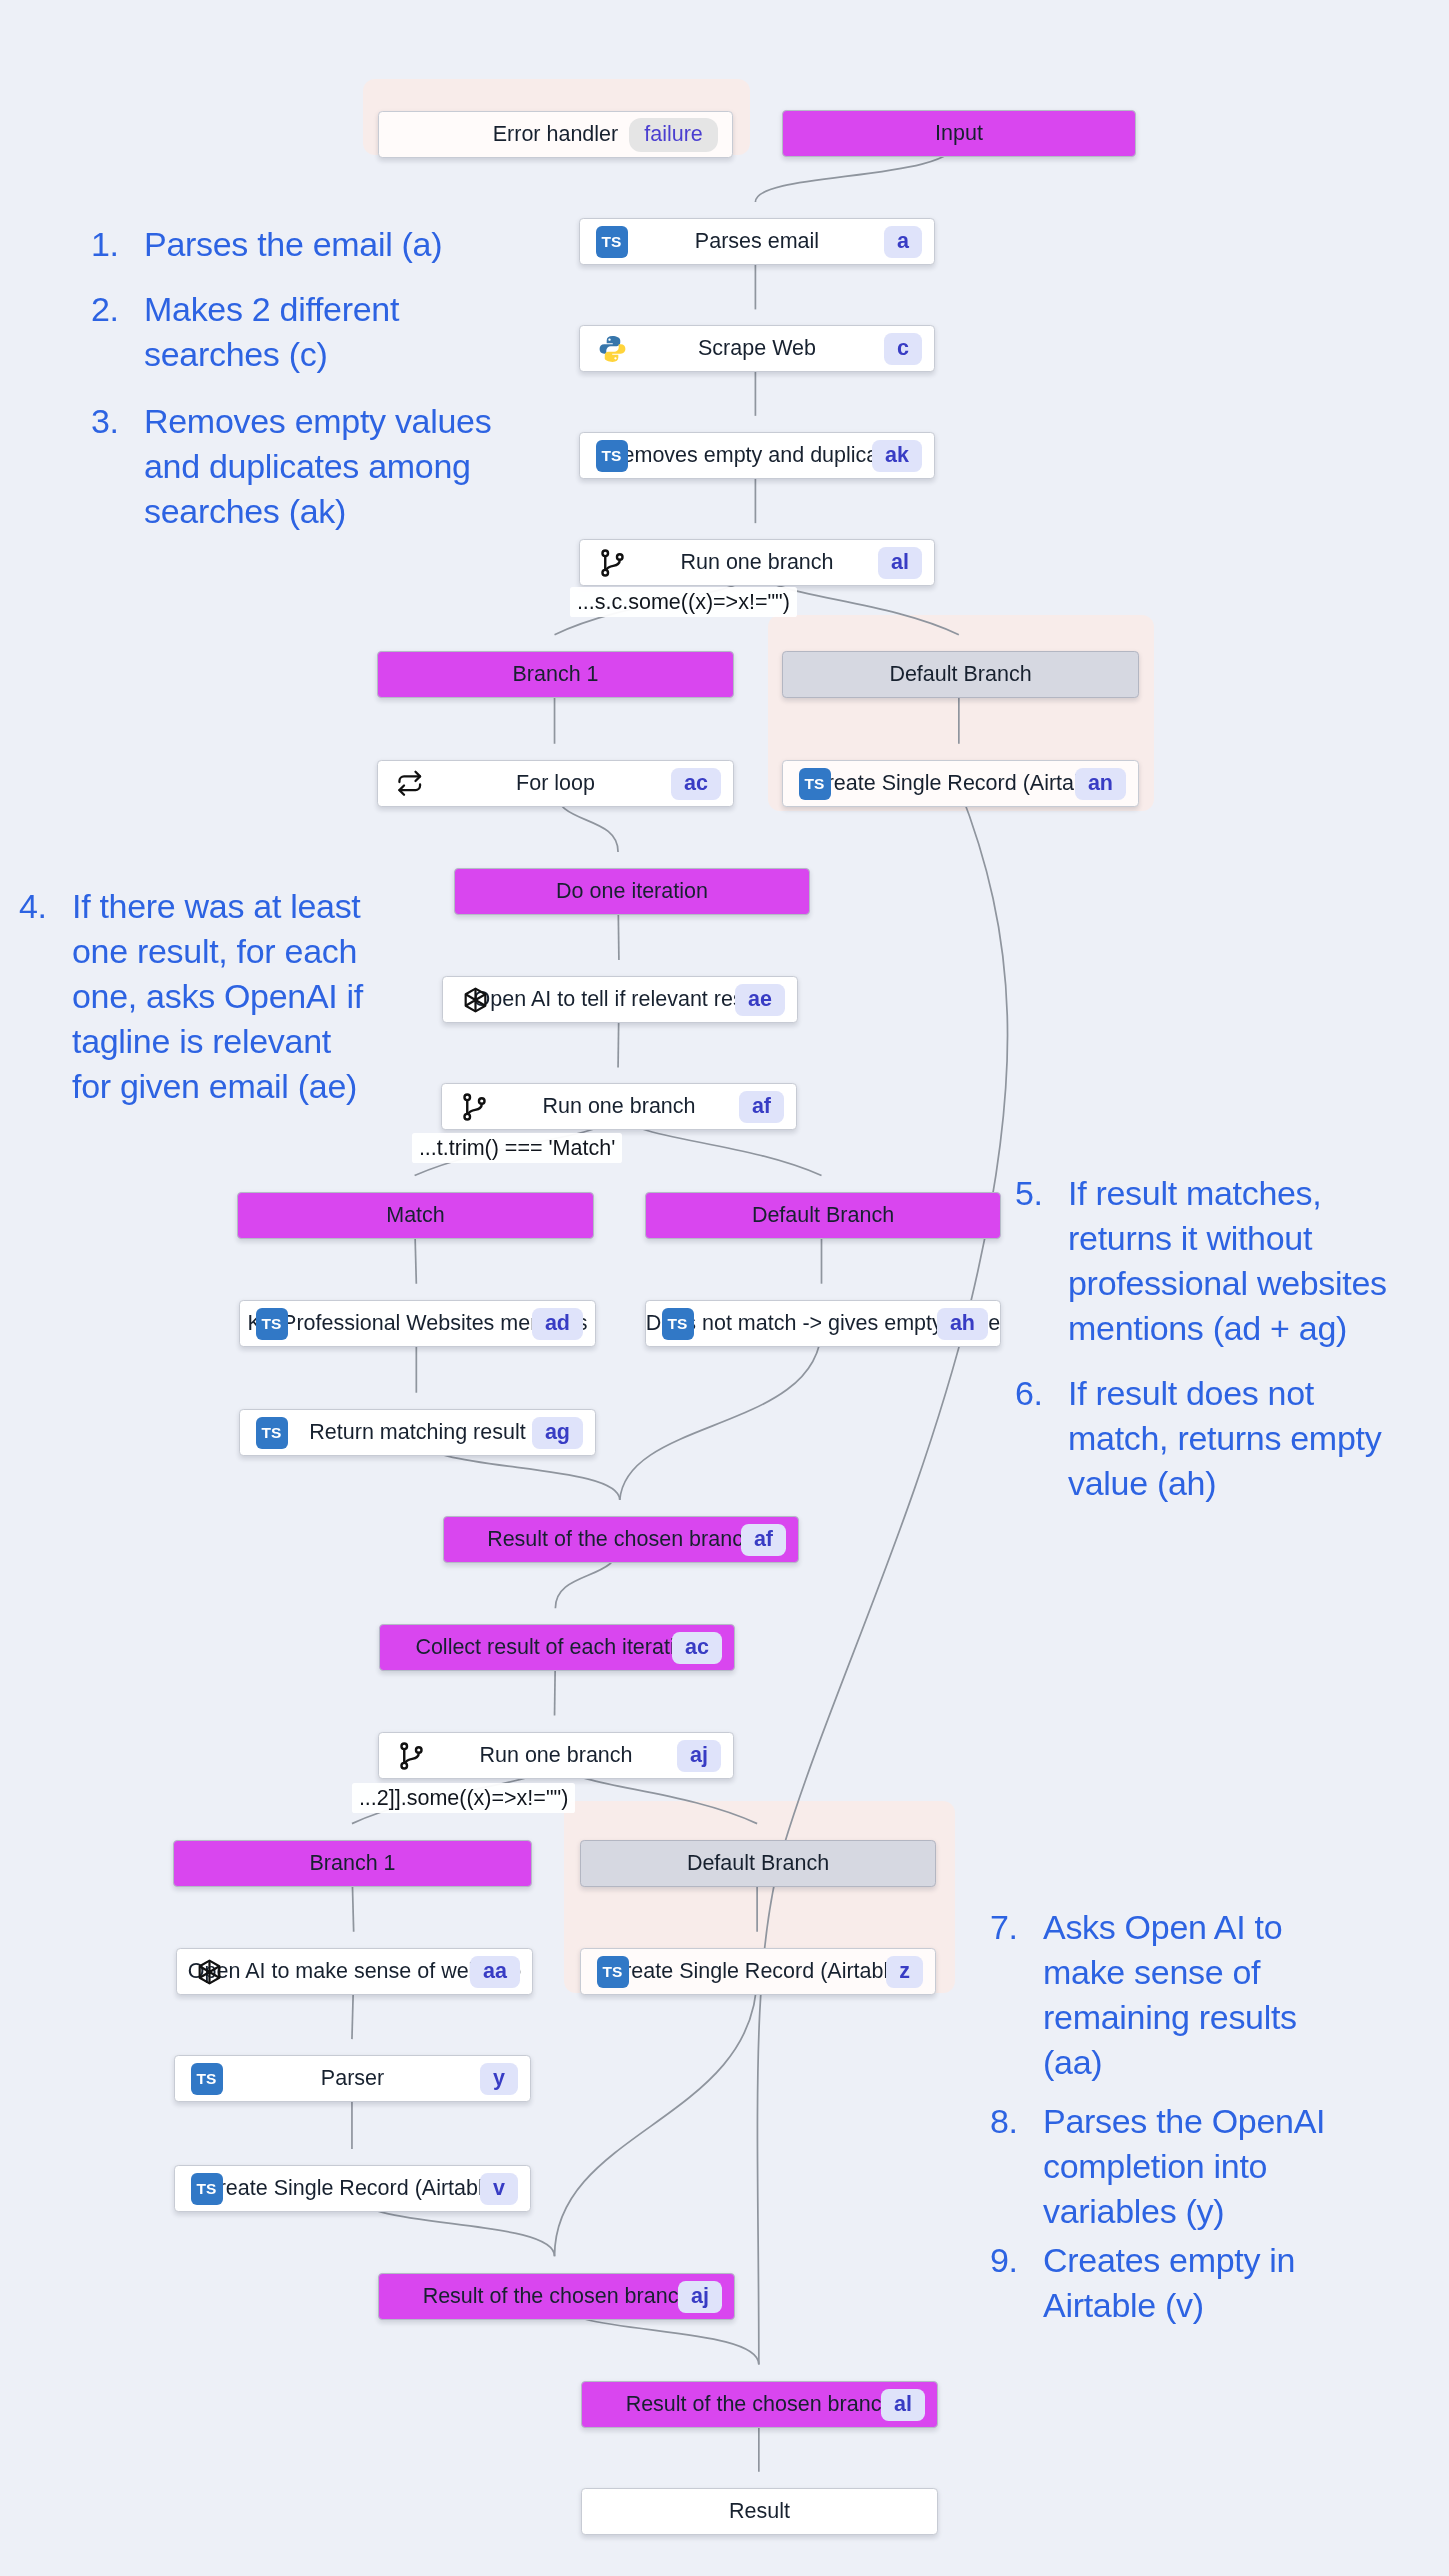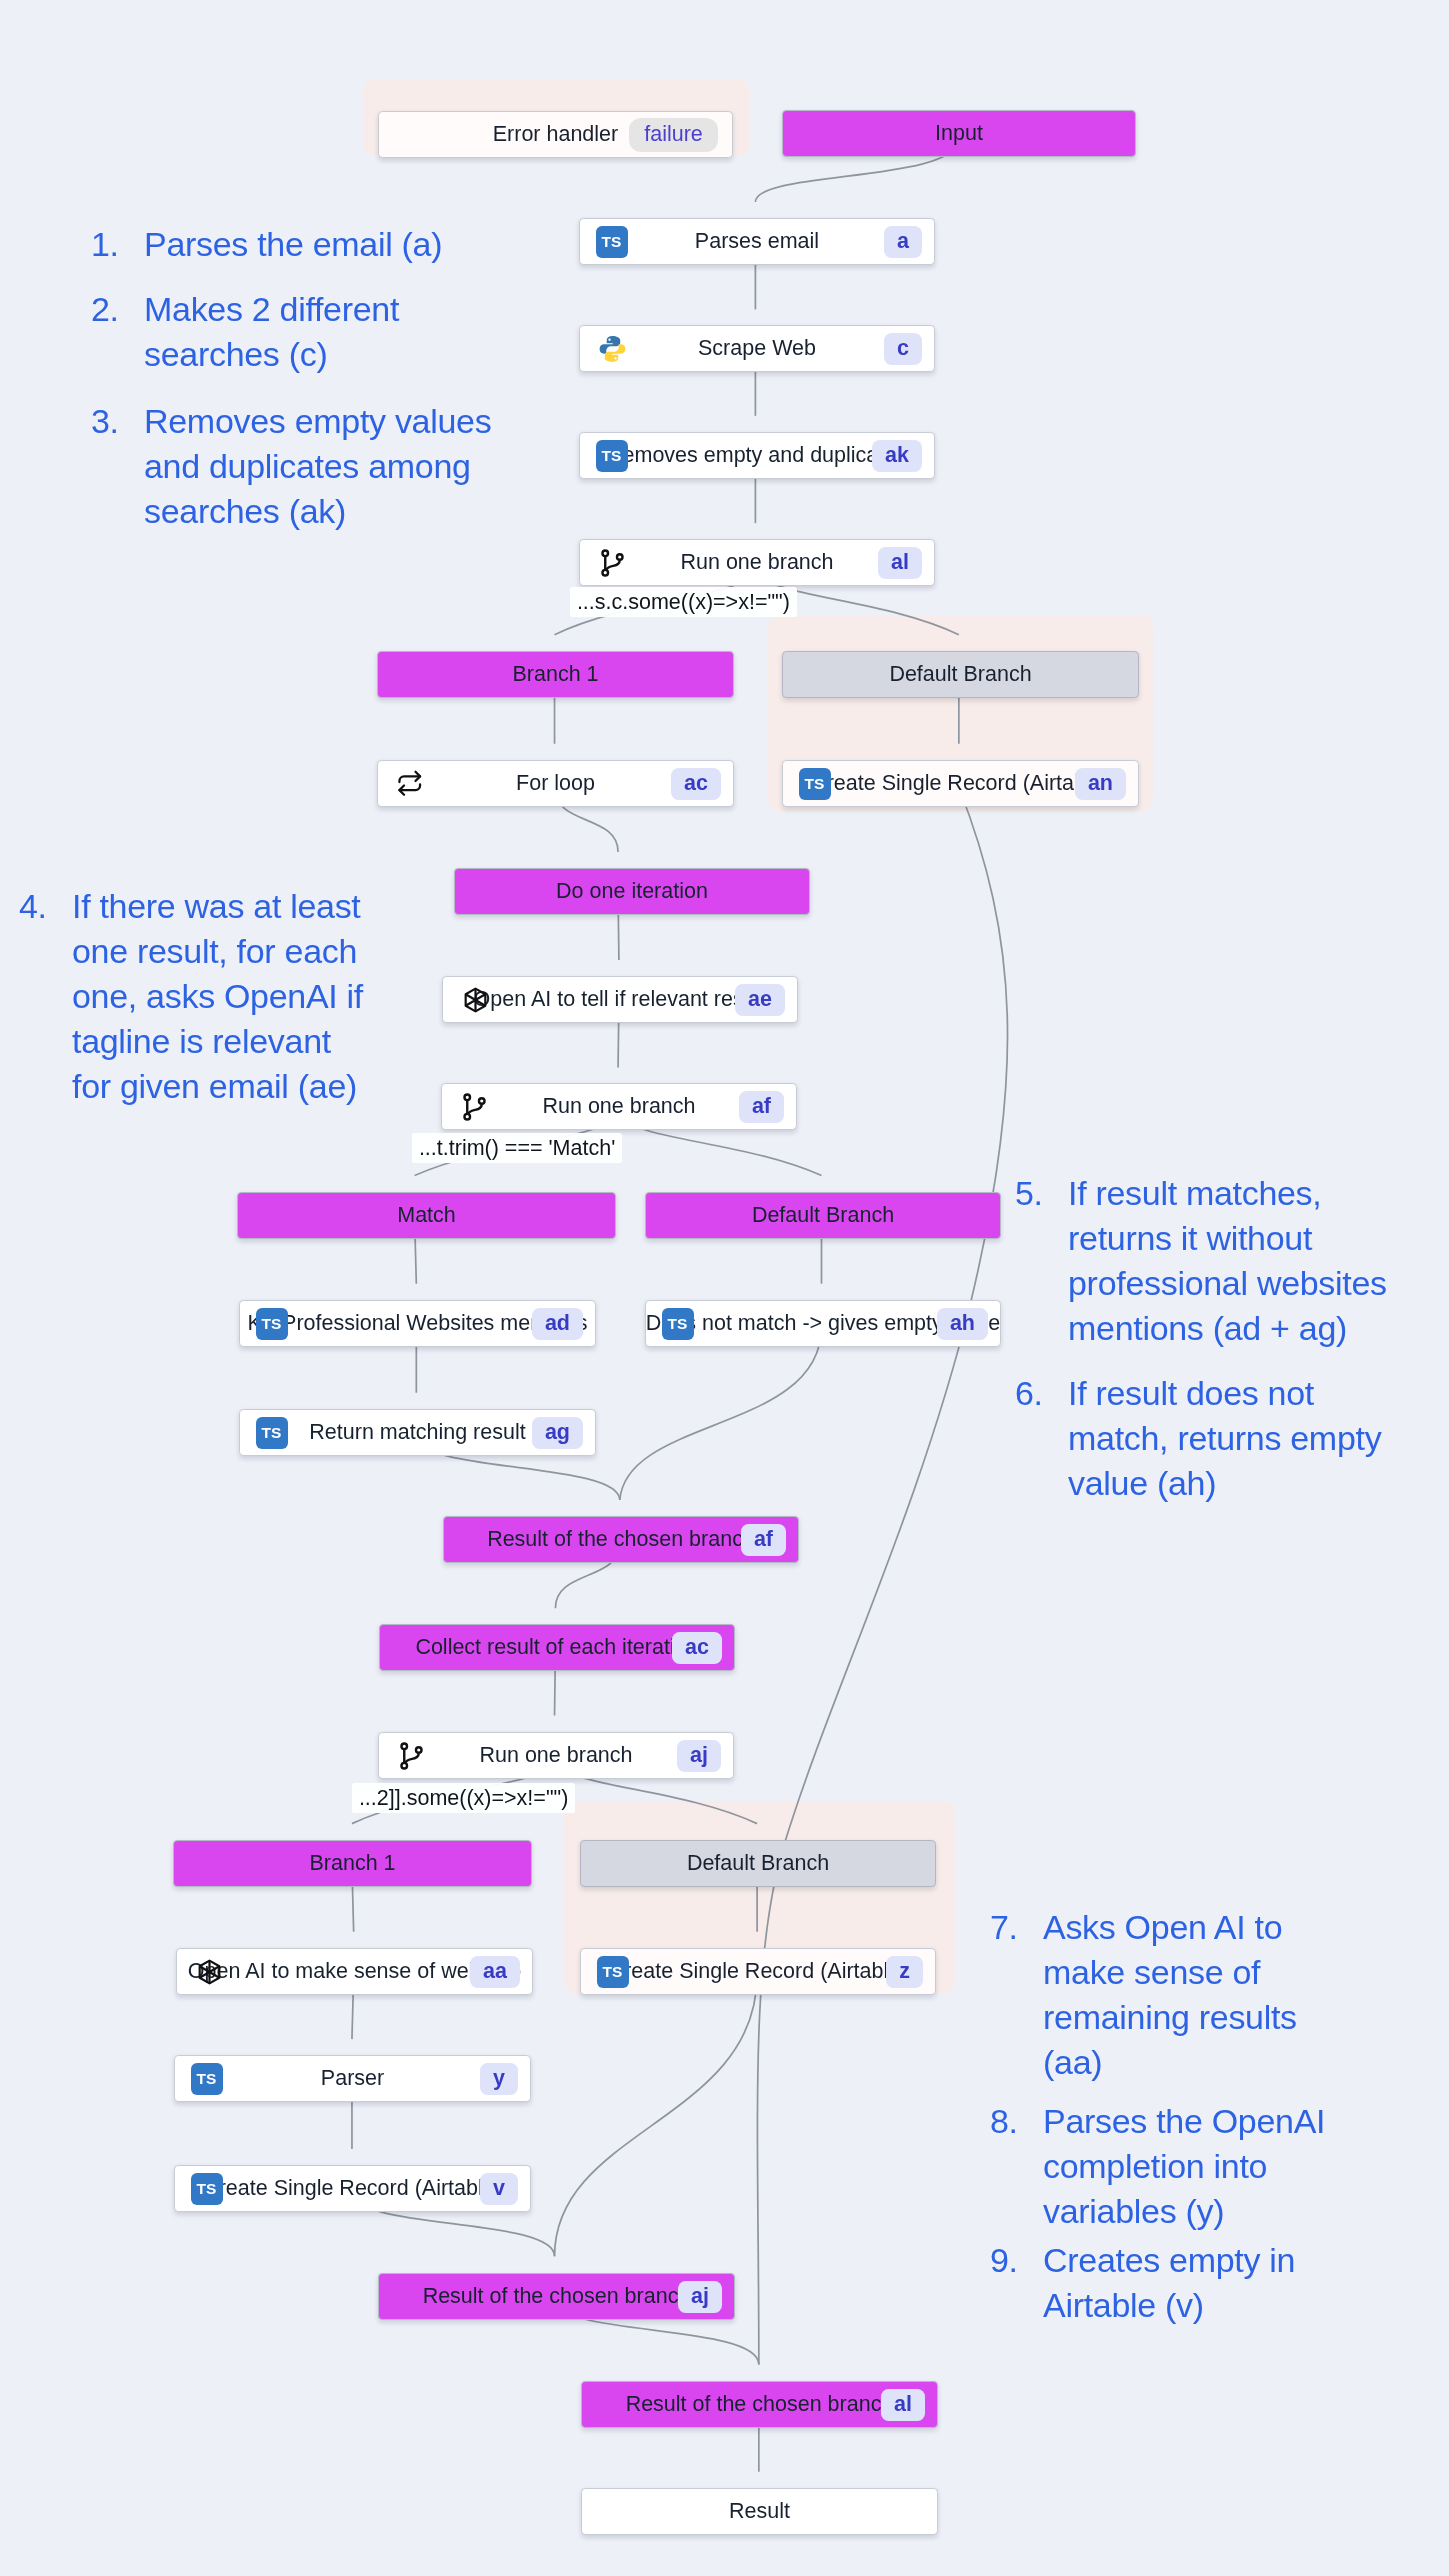--- a/index.html
+++ b/index.html
@@ -200,21 +200,21 @@
         <path d="M6 6.5v11"></path>
           <path d="M18 9.5c0 3.2-2.7 4.4-5.4 4.9-2.8.5-5 1.6-5.6 3.1"></path>
       </svg>
     </span>
     <span class="label">Run one branch</span>
     <span class="badge">af</span>
   </div>
 
   <span class="cond" style="left:412px;top:1133px;">...t.trim() === 'Match'</span>
 
-  <div class="node header" style="left:237px;top:1176px;width:355px;padding-left:22px;">
+  <div class="node header" style="left:237px;top:1176px;width:355px;">
     <span class="label">Match</span>
   </div>
   <div class="node header" style="left:645px;top:1176px;width:354px;">
     <span class="label">Default Branch</span>
   </div>
 
   <div class="node" style="left:239px;top:1284px;width:355px;">
     <span class="icon ts">TS</span>
     <span class="label">Kill Professional Websites mentions</span>
     <span class="badge">ad</span>

